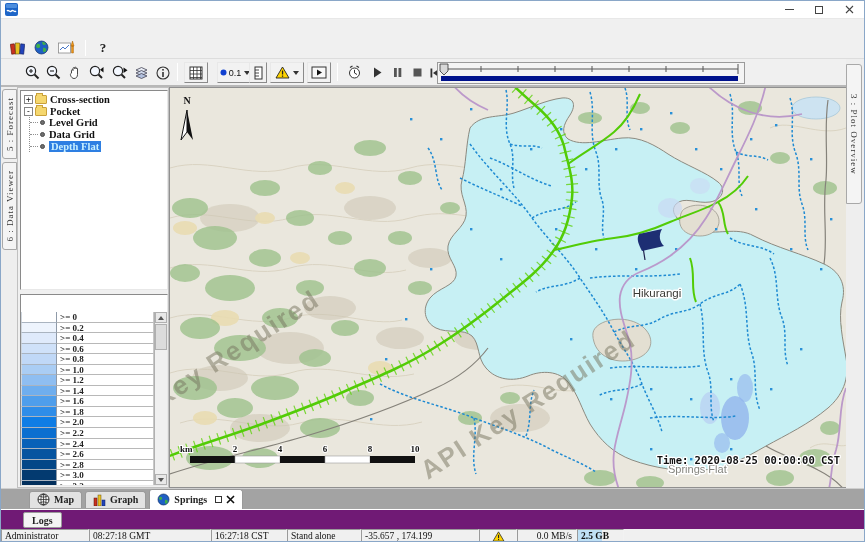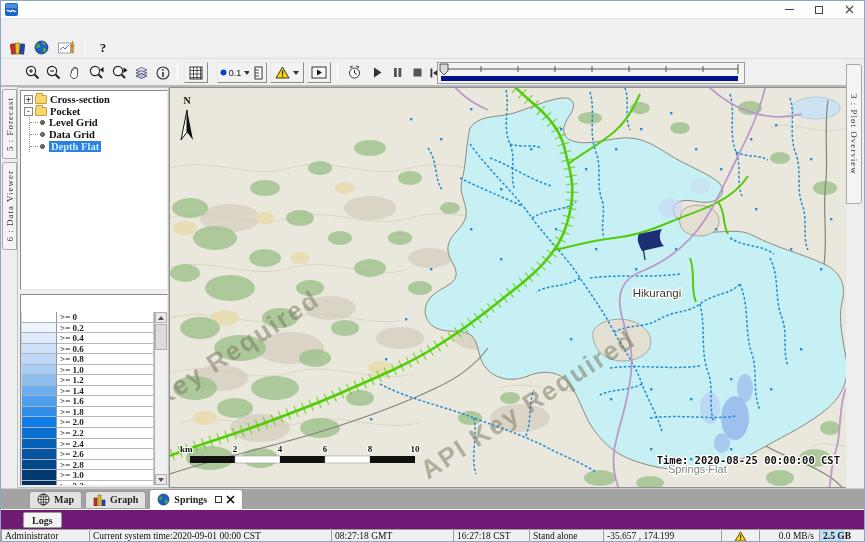--- a/index.html
+++ b/index.html
@@ -677,21 +677,20 @@
       </svg>
     </div>
   </div>
 
   <div class="logs-row">
     <div class="logs-btn">Logs</div>
   </div>
 
   <div class="statusbar">
     <div class="sb-cell" style="width:88px">Administrator</div>
-    <div class="sb-cell" style="width:242px">Current system time:2020-09-01 00:00 CST</div>
     <div class="sb-cell" style="width:122px">08:27:18 GMT</div>
     <div class="sb-cell" style="width:76px">16:27:18 CST</div>
     <div class="sb-cell" style="width:74px">Stand alone</div>
     <div class="sb-cell" style="width:118px">-35.657 , 174.199</div>
     <div class="sb-cell" style="width:38px;display:flex;align-items:center;justify-content:center;padding:0">
       <svg width="13" height="11" viewBox="0 0 15 13">
         <path d="M7.5,1 L14,12 L1,12 Z" fill="#ffd400" stroke="#222" stroke-width="0.9"></path>
         <rect x="6.9" y="4.5" width="1.3" height="4" fill="#222"></rect>
         <rect x="6.9" y="9.5" width="1.3" height="1.3" fill="#222"></rect>
       </svg>

